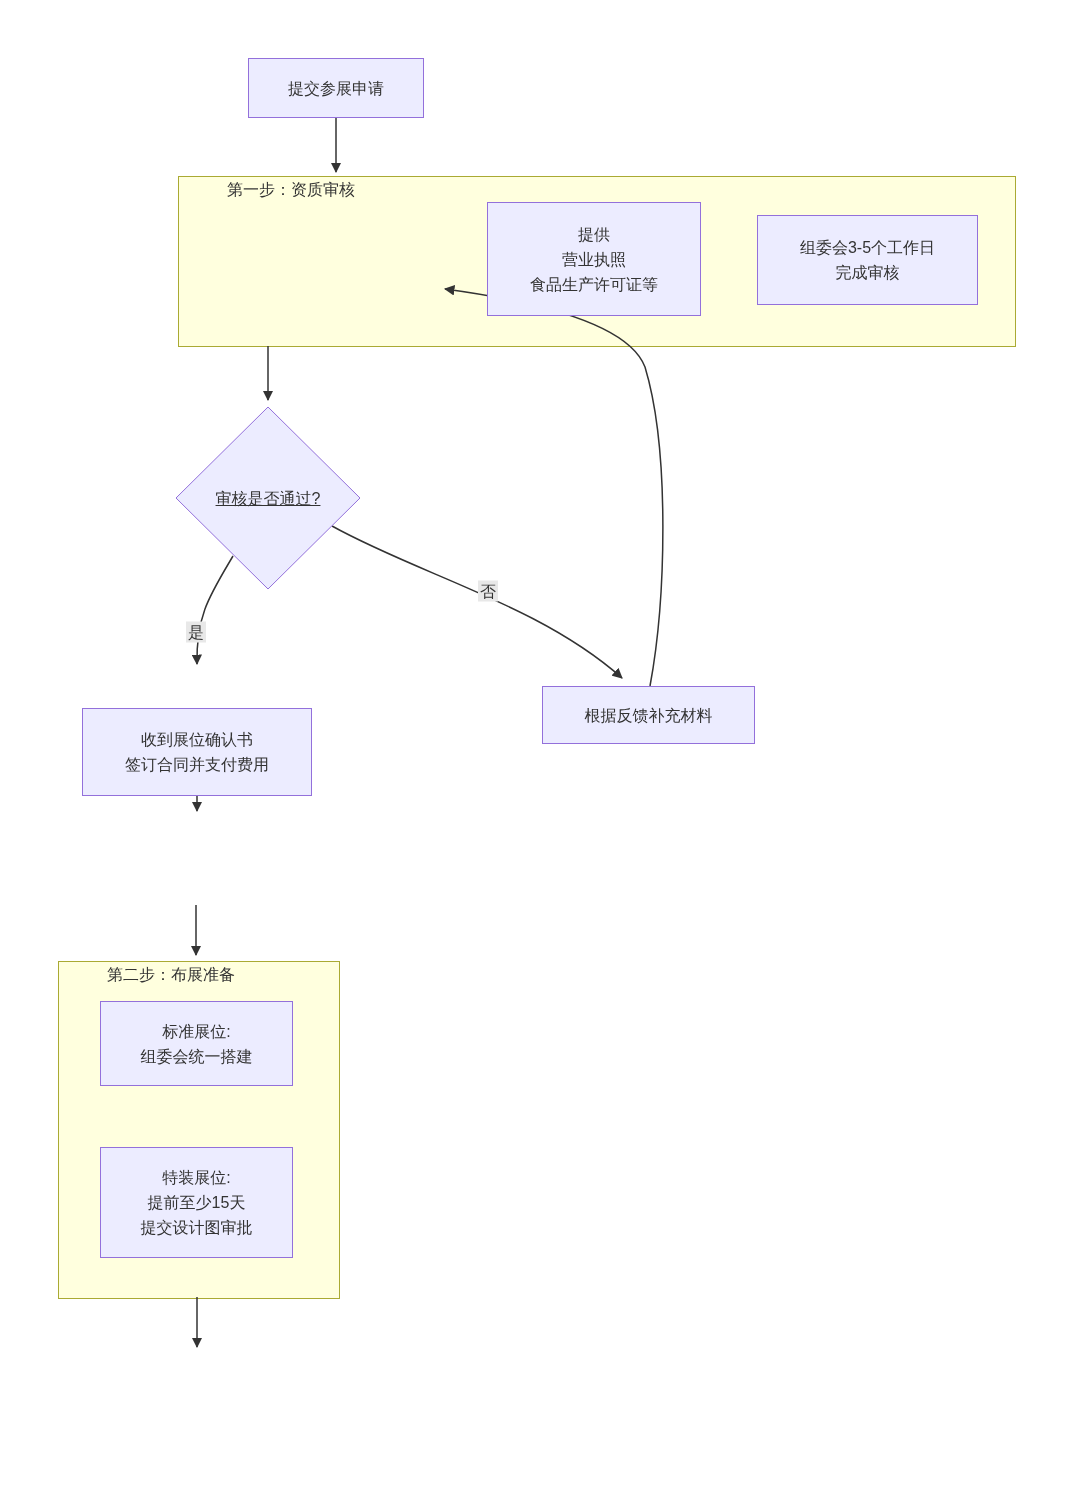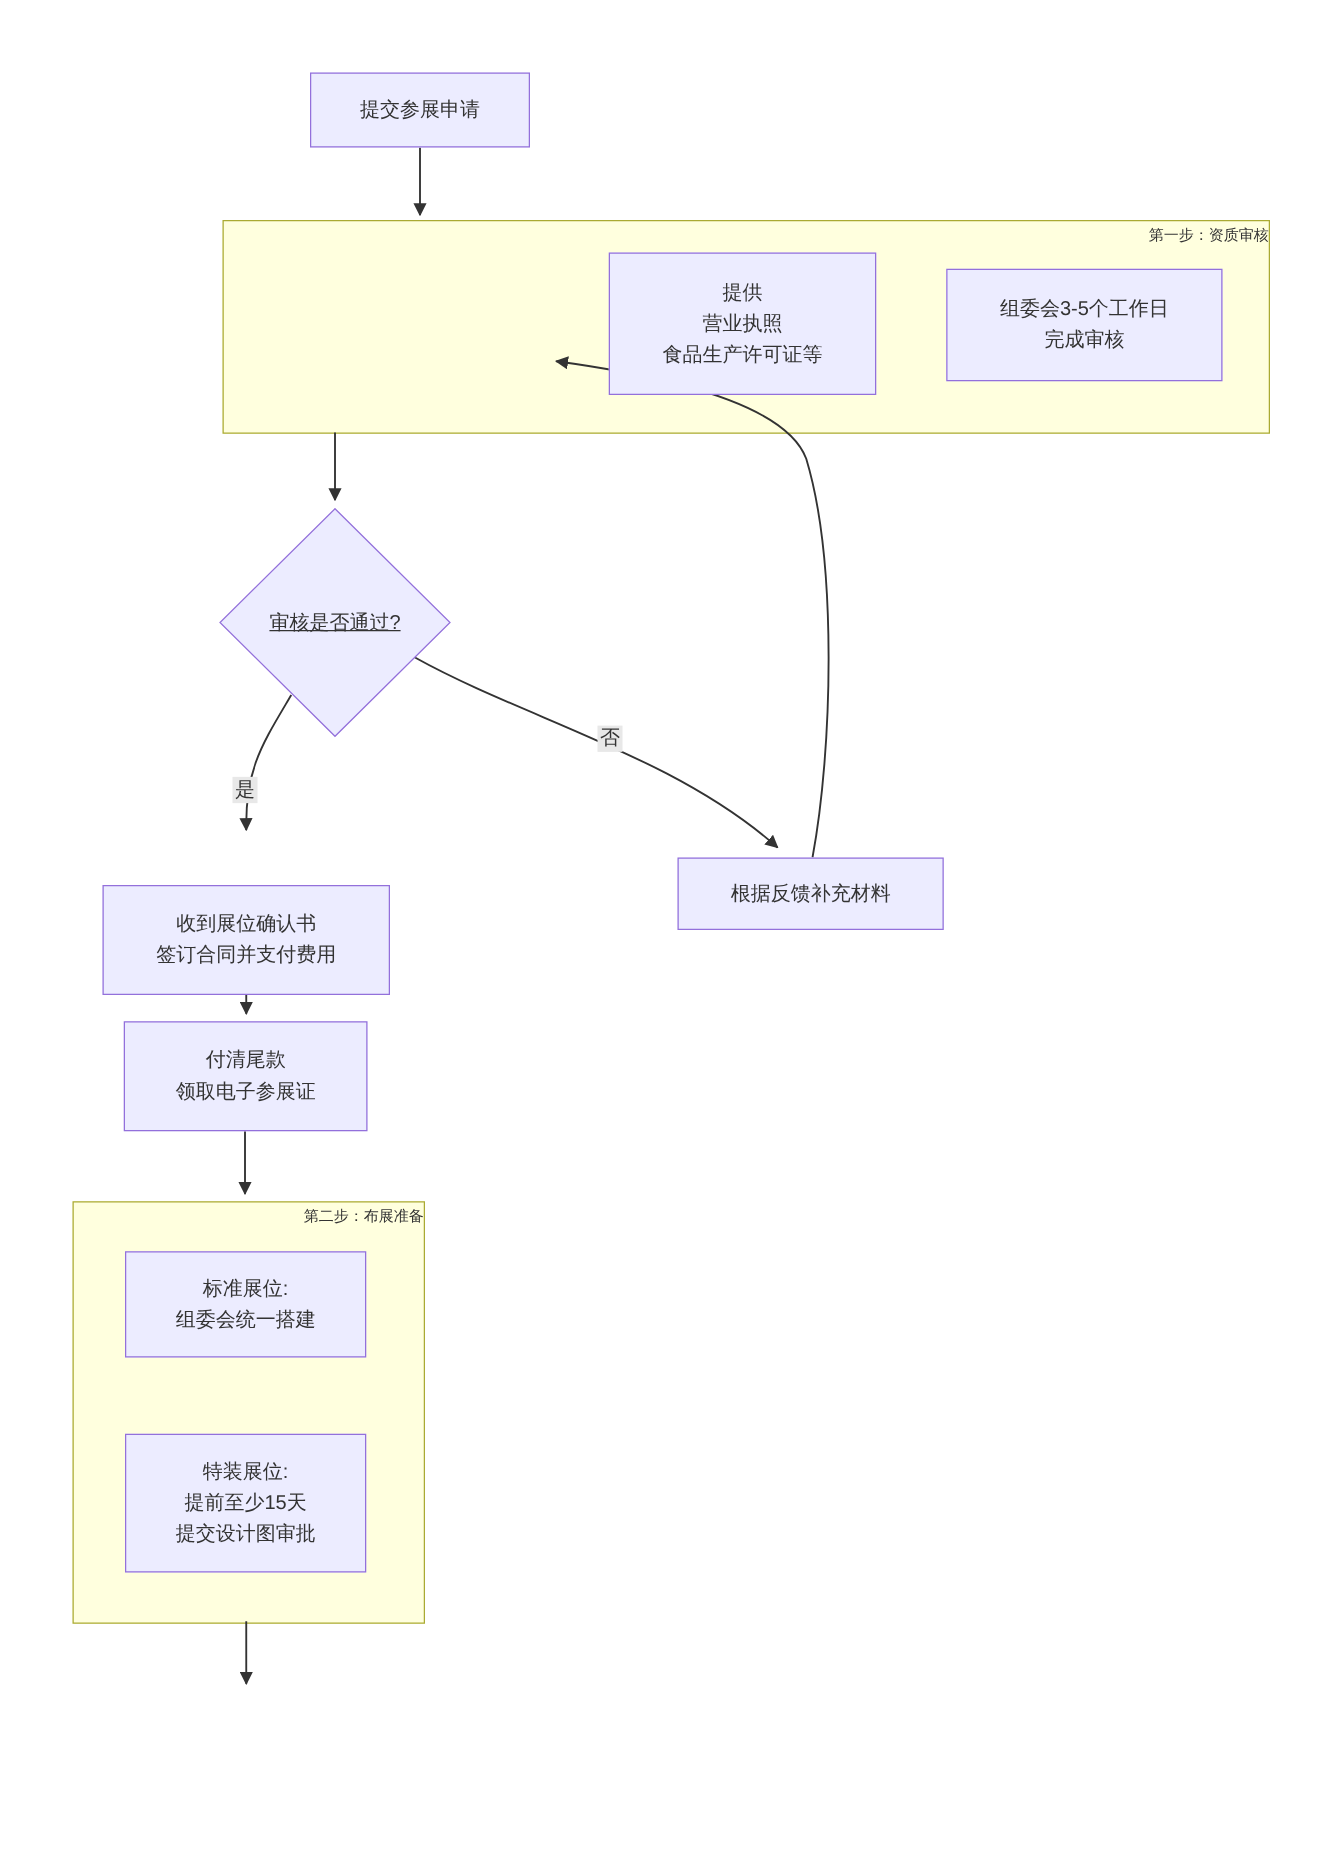--- a/index.html
+++ b/index.html
@@ -20,23 +20,24 @@
     position: absolute;
     background: var(--cluster-fill, #FFFFDE);
     border: 1px solid var(--cluster-border, #AAAA33);
     z-index: 0;
   }
   .cluster-title {
     position: absolute;
     top: 3px;
     left: 0;
     right: 0;
-    text-align: right;
-    font-size: 12px;
+    text-align: left;
+    font-size: 16px;
     color: var(--text, #333333);
+    padding-left: 48px;
   }
   #cluster-step1 { left: 178px; top: 176px; width: 836px; height: 169px; }
   #cluster-step2 { left: 58px;  top: 961px; width: 280px; height: 336px; }
 
   .edges-layer {
     position: absolute;
     left: 0; top: 0;
     width: 1072px; height: 1500px;
     z-index: 1;
   }
@@ -153,24 +154,20 @@
 
   <div class="node" id="n-confirm">
     <div>收到展位确认书</div>
     <div>签订合同并支付费用</div>
   </div>
 
   <div class="node" id="n-supplement">
     <div>根据反馈补充材料</div>
   </div>
 
-  <div class="node" id="n-payment">
-    <div>付清尾款</div>
-    <div>领取电子参展证</div>
-  </div>
 
   <div class="node" id="n-standard">
     <div>标准展位:</div>
     <div>组委会统一搭建</div>
   </div>
 
   <div class="node" id="n-custom">
     <div>特装展位:</div>
     <div>提前至少15天</div>
     <div>提交设计图审批</div>

